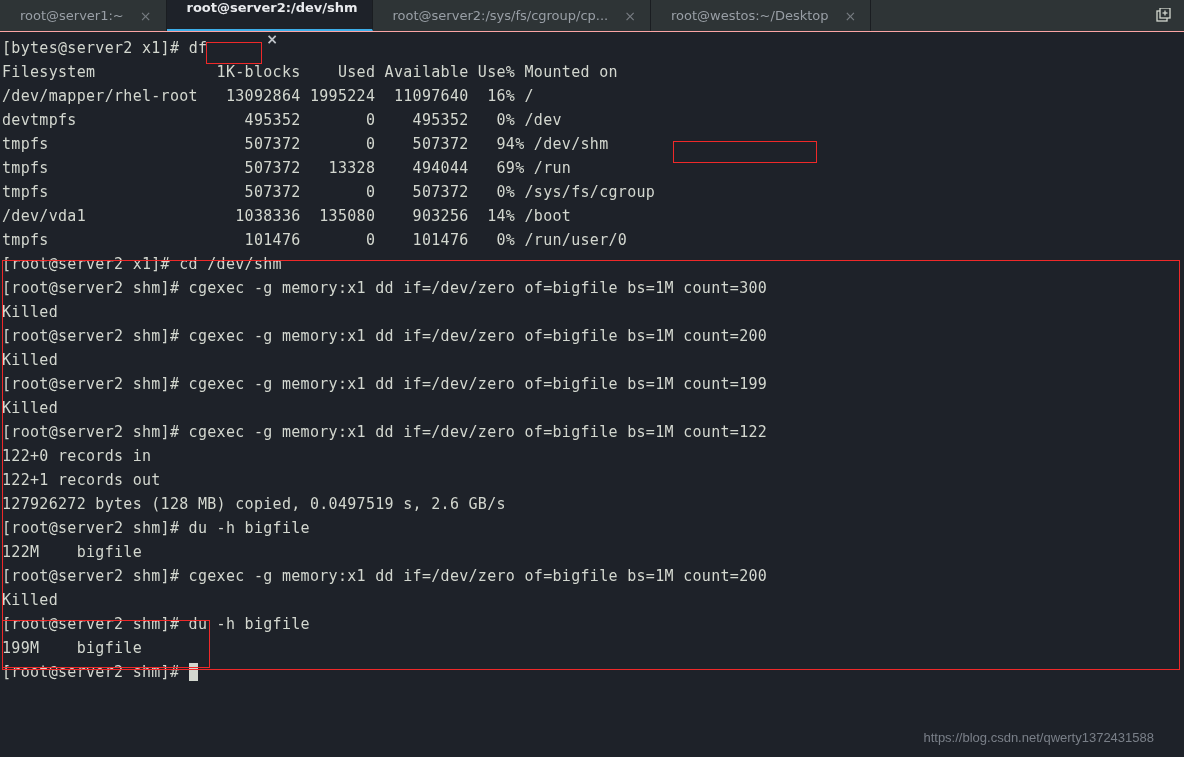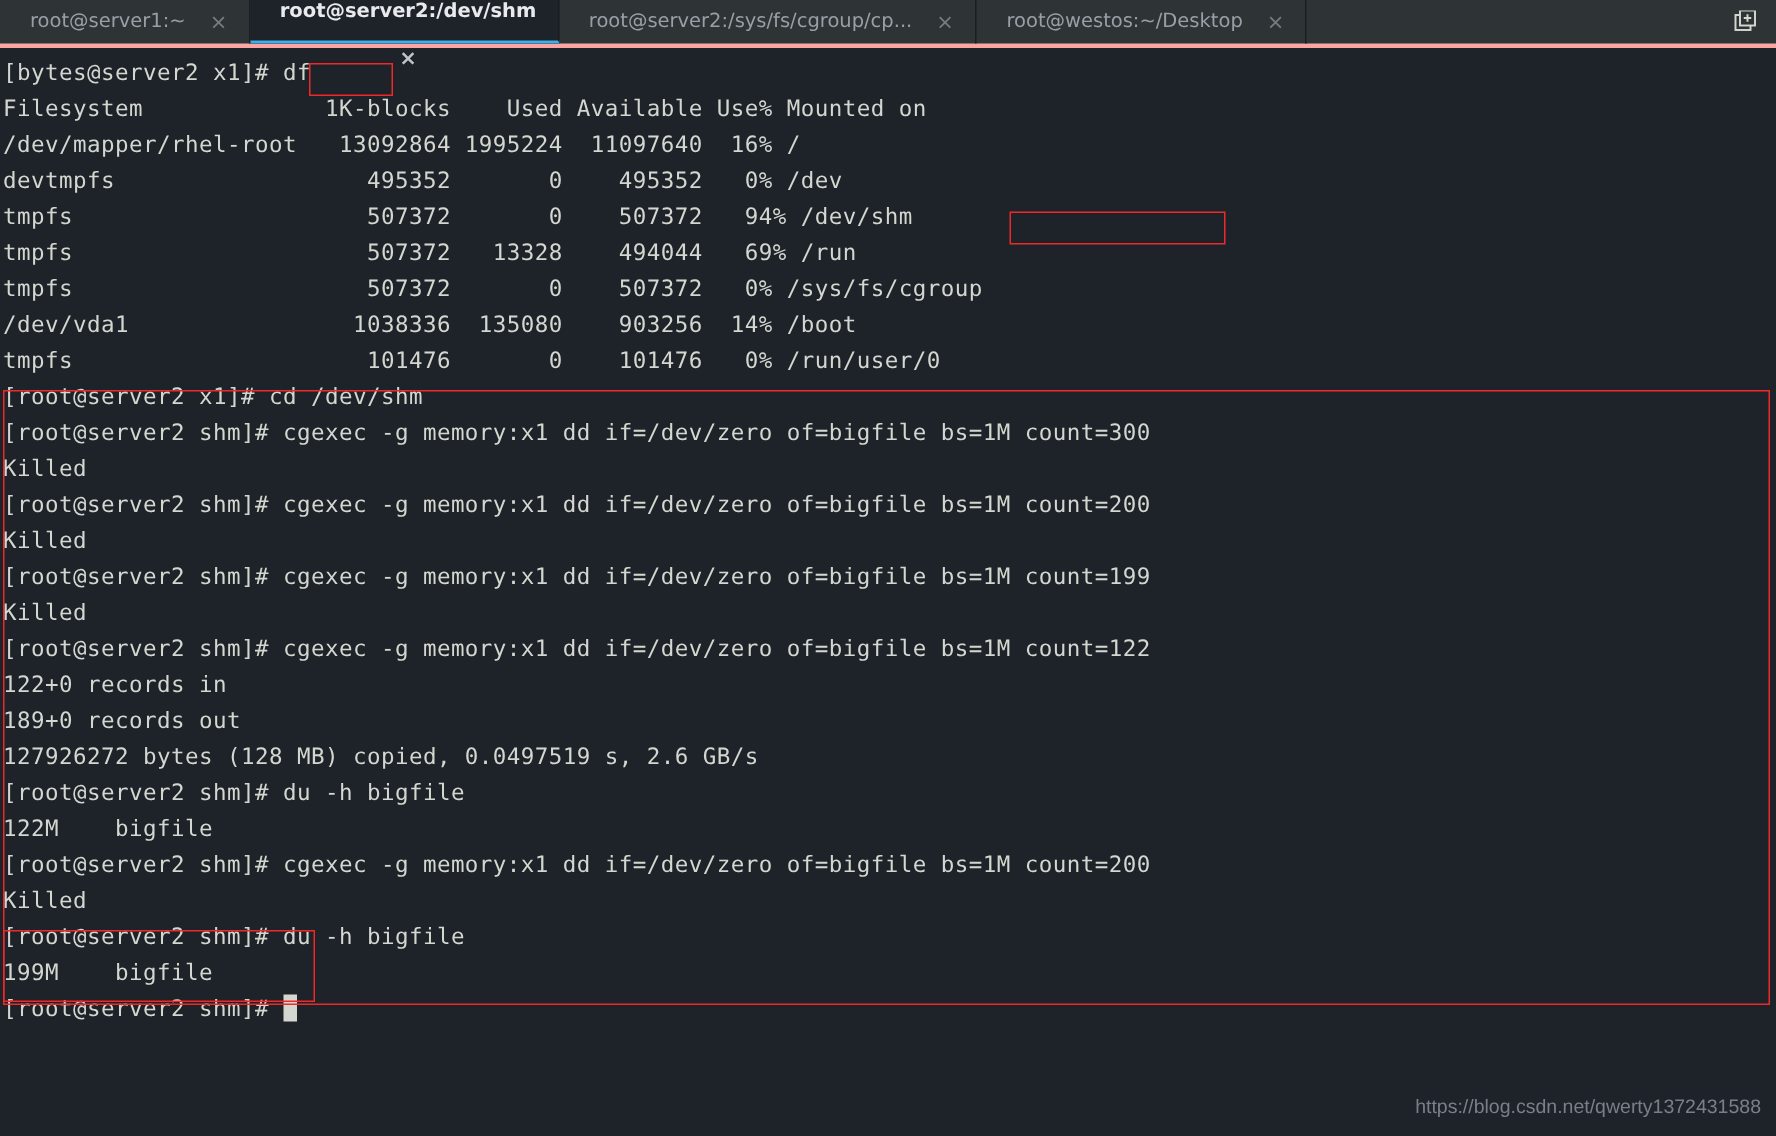--- a/index.html
+++ b/index.html
@@ -11,21 +11,21 @@
   width: 1184px;
   height: 757px;
   overflow: hidden;
   position: relative;
 }
 .tabbar {
   display: flex;
   background: #2e3436;
   height: 32px;
   align-items: stretch;
-  border-bottom: 3px solid #fca5a5;
+  border-bottom: 1px solid #fca5a5;
 }
 .tab {
   display: flex;
   align-items: center;
   padding: 0 14px 0 20px;
   color: #999fa6;
   font-family: "DejaVu Sans", sans-serif;
   font-size: 13px;
   border-right: 1px solid #1a1d21;
   cursor: pointer;
@@ -67,21 +67,21 @@
 .cursor {
   display: inline-block;
   width: 9px;
   height: 18px;
   background: #d3d7cf;
   vertical-align: text-bottom;
 }
 .watermark {
   position: absolute;
   bottom: 12px;
-  right: 10px;
+  right: 30px;
   color: #8a9099;
   font-family: sans-serif;
   font-size: 13px;
   opacity: 0.85;
 }
 </style>
 </head>
 <body>
 
 <div class="tabbar">
@@ -122,21 +122,21 @@
 <span>tmpfs                     101476       0    101476   0% /run/user/0</span>
 <span>[root@server2 x1]# cd /dev/shm</span>
 <span>[root@server2 shm]# cgexec -g memory:x1 dd if=/dev/zero of=bigfile bs=1M count=300</span>
 <span>Killed</span>
 <span>[root@server2 shm]# cgexec -g memory:x1 dd if=/dev/zero of=bigfile bs=1M count=200</span>
 <span>Killed</span>
 <span>[root@server2 shm]# cgexec -g memory:x1 dd if=/dev/zero of=bigfile bs=1M count=199</span>
 <span>Killed</span>
 <span>[root@server2 shm]# cgexec -g memory:x1 dd if=/dev/zero of=bigfile bs=1M count=122</span>
 <span>122+0 records in</span>
-<span>189+0 records out</span>
+<span>122+1 records out</span>
 <span>127926272 bytes (128 MB) copied, 0.0497519 s, 2.6 GB/s</span>
 <span>[root@server2 shm]# du -h bigfile</span>
 <span>122M    bigfile</span>
 <span>[root@server2 shm]# cgexec -g memory:x1 dd if=/dev/zero of=bigfile bs=1M count=200</span>
 <span>Killed</span>
 <span>[root@server2 shm]# du -h bigfile</span>
 <span>199M    bigfile</span>
 <span>[root@server2 shm]# </span><span class="cursor"></span>
 </div>
 

